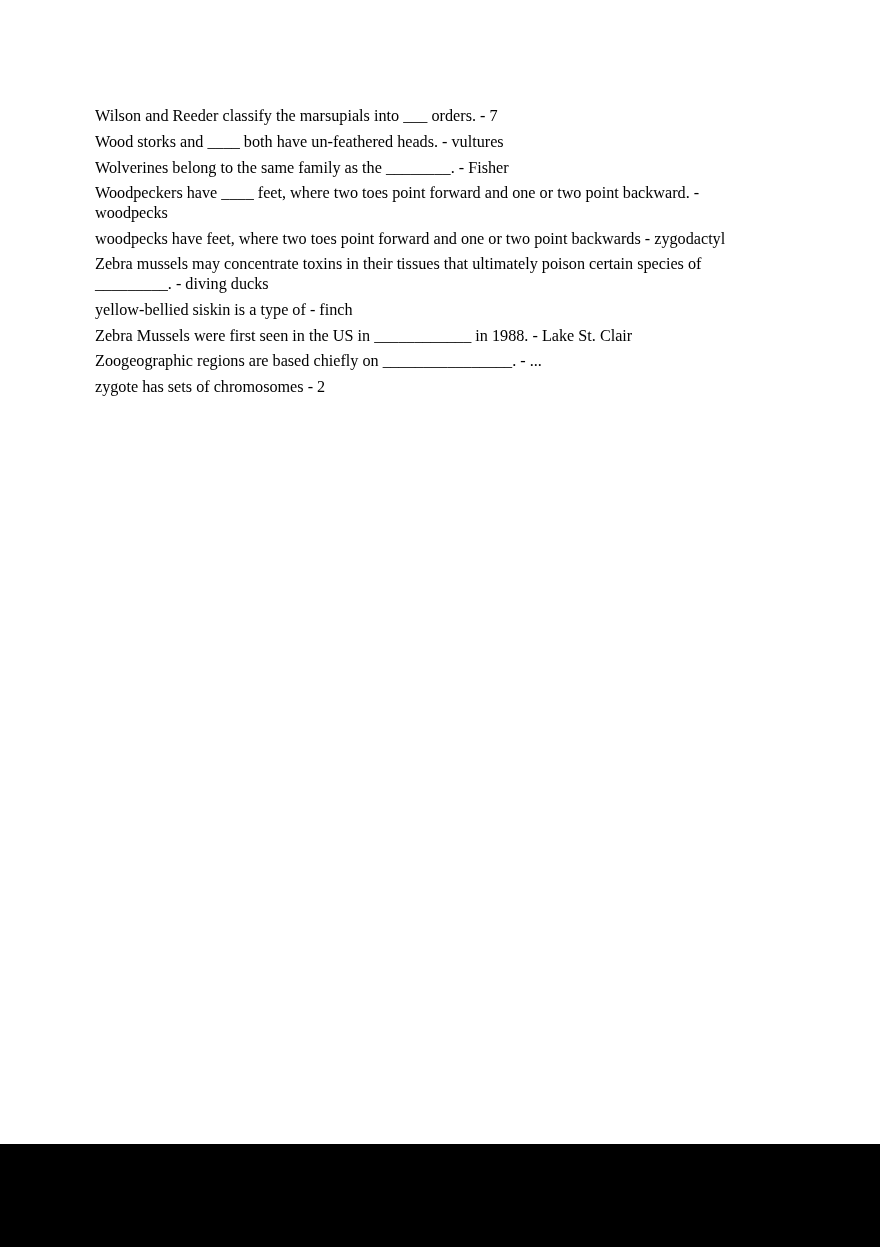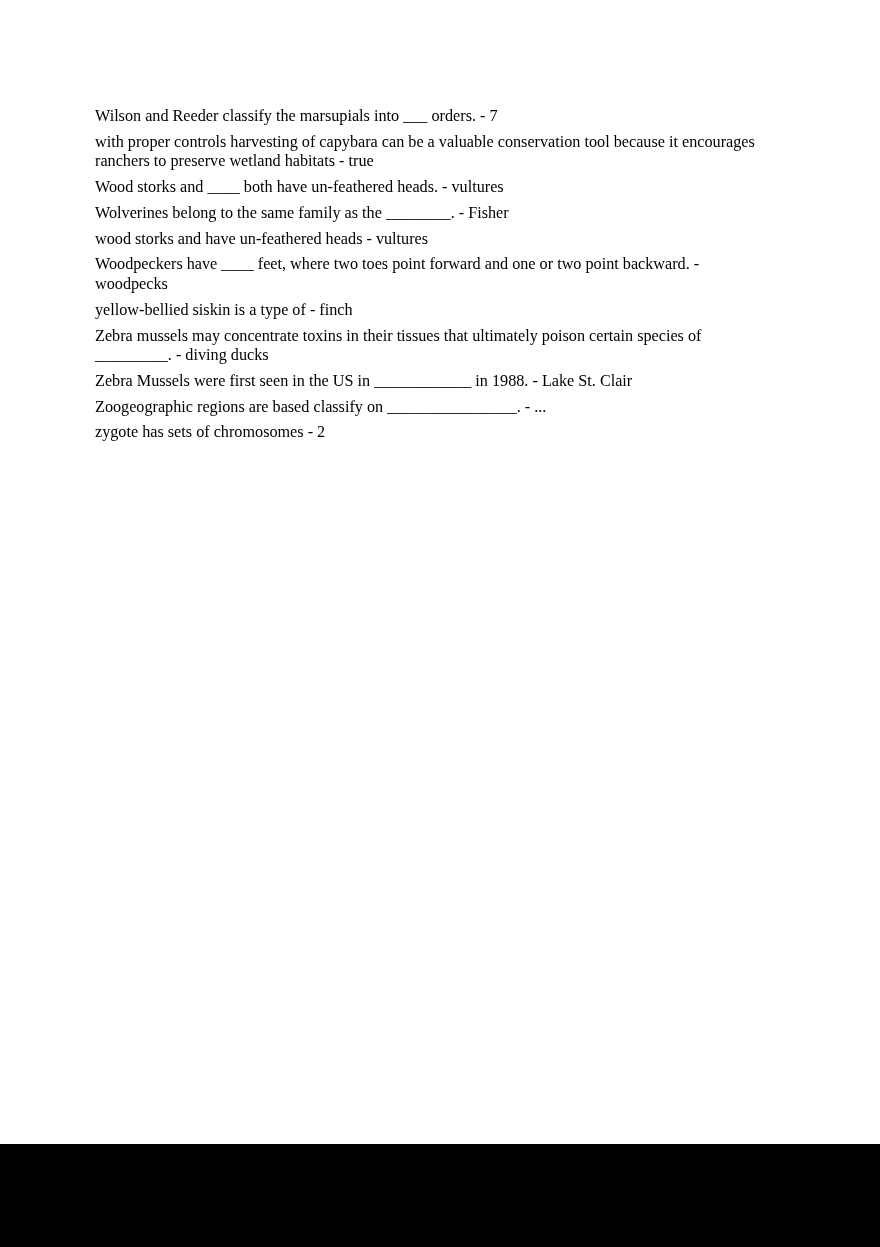--- a/index.html
+++ b/index.html
@@ -46,26 +46,25 @@
       height: 103px;
       background: #000000;
     }
   </style>
 </head>
 <body>
 
 <div class="page">
   <ul class="entries">
     <li class="entry">Wilson and Reeder classify the marsupials into ___ orders. - 7</li>
-    <li class="entry">with proper controls harvesting of capybara can be a valuable conservation tool because it encourages ranchers to preserve wetland habitats - true</li>
     <li class="entry">Wood storks and ____ both have un-feathered heads. - vultures</li>
     <li class="entry">Wolverines belong to the same family as the ________. - Fisher</li>
-    <li class="entry">wood storks and have un-feathered heads - vultures</li>
     <li class="entry">Woodpeckers have ____ feet, where two toes point forward and one or two point backward. - woodpecks</li>
+    <li class="entry">woodpecks have feet, where two toes point forward and one or two point backwards - zygodactyl</li>
+    <li class="entry">Zebra mussels may concentrate toxins in their tissues that ultimately poison certain species of _________. - diving ducks</li>
     <li class="entry">yellow-bellied siskin is a type of - finch</li>
-    <li class="entry">Zebra mussels may concentrate toxins in their tissues that ultimately poison certain species of _________. - diving ducks</li>
     <li class="entry">Zebra Mussels were first seen in the US in ____________ in 1988. - Lake St. Clair</li>
-    <li class="entry">Zoogeographic regions are based classify on ________________. - ...</li>
+    <li class="entry">Zoogeographic regions are based chiefly on ________________. - ...</li>
     <li class="entry">zygote has sets of chromosomes - 2</li>
   </ul>
 </div>
 
 <div class="bottom-bar"></div>
 
 </body></html>

